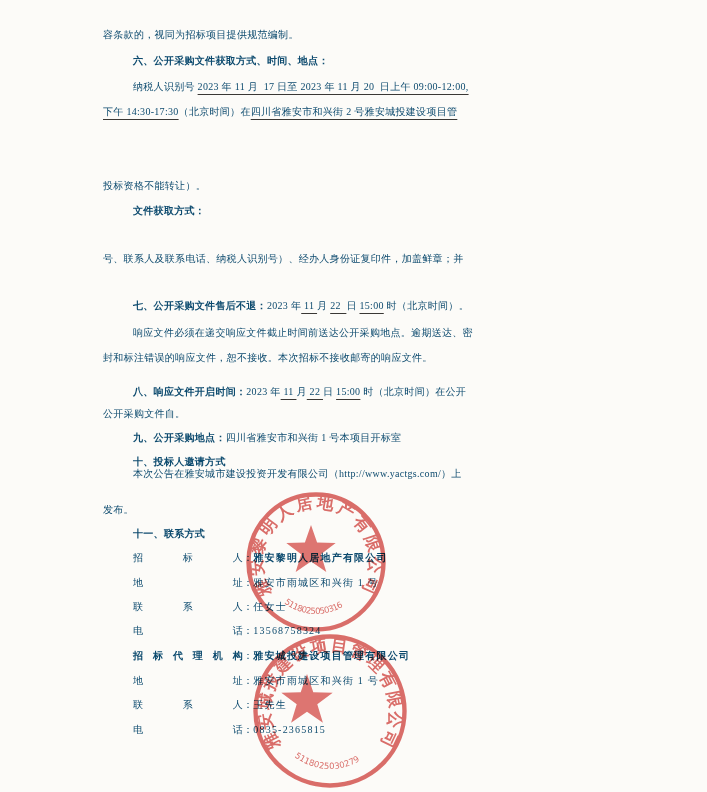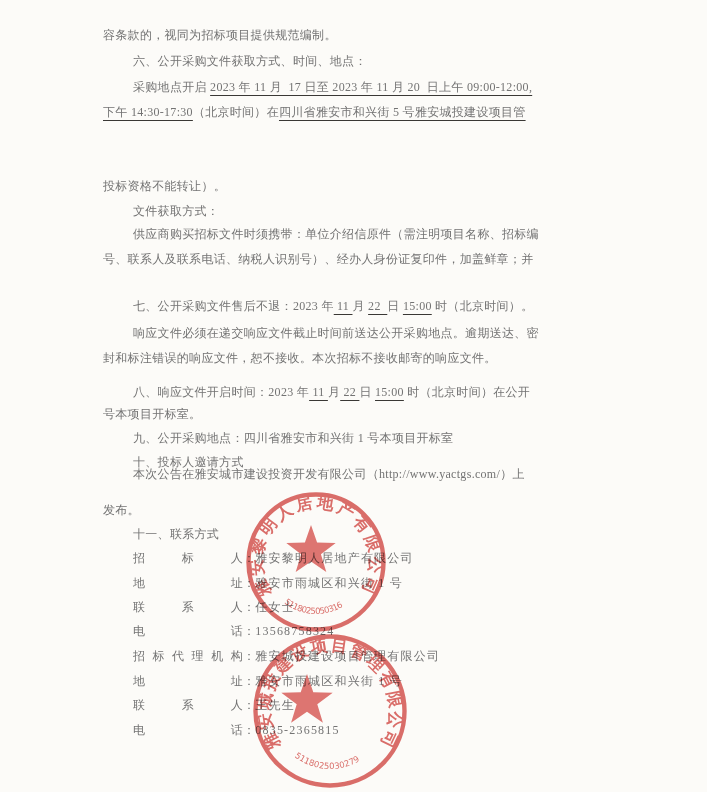--- a/index.html
+++ b/index.html
@@ -7,29 +7,29 @@
     position:relative;
     width:707px;height:792px;
     background:#fcfbf8;
     overflow:hidden;
     font-family:"Liberation Serif","DejaVu Serif",serif;
     color:#2e2c2a;
   }
   .ln{
     position:absolute;
     margin:0;
-    font-size:12px;
+    font-size:10px;
     line-height:20px;
     letter-spacing:0.3px;
     white-space:pre;
-    color:#737373;
+    color:#0c4a6e;
   }
   .flush{left:103px;}
   .indent{left:133px;}
-  .ln .b{font-weight:400;}
+  .ln .b{font-weight:700;}
   .ln .u{
     text-decoration:underline;
     text-underline-offset:4px;
     text-decoration-thickness:1.3px;
     text-decoration-color:#3a3835;
   }
   .jlabel{
     display:inline-flex;
     justify-content:space-between;
     width:110px;
@@ -52,31 +52,30 @@
     letter-spacing:1px;
   }
 </style>
 </head>
 <body>
 
 <div class="page">
 
   <p class="ln flush" style="top:25px"><span>容条款的，视同为招标项目提供规范编制。</span></p>
   <p class="ln indent" style="top:51px"><span class="b">六、公开采购文件获取方式、时间、地点：</span></p>
-  <p class="ln indent" style="top:77px"><span>采购地点开启 </span><span class="u">2023 年 11 月  17 日至 2023 年 11 月 20  日上午 09:00-12:00,</span></p>
-  <p class="ln flush" style="top:102px"><span class="u">下午 14:30-17:30</span><span>（北京时间）在</span><span class="u">四川省雅安市和兴街 5 号雅安城投建设项目管</span></p>
+  <p class="ln indent" style="top:77px"><span>纳税人识别号 </span><span class="u">2023 年 11 月  17 日至 2023 年 11 月 20  日上午 09:00-12:00,</span></p>
+  <p class="ln flush" style="top:102px"><span class="u">下午 14:30-17:30</span><span>（北京时间）在</span><span class="u">四川省雅安市和兴街 2 号雅安城投建设项目管</span></p>
   <p class="ln flush" style="top:176px"><span>投标资格不能转让）。</span></p>
   <p class="ln indent" style="top:201px"><span class="b">文件获取方式：</span></p>
-  <p class="ln indent" style="top:224px"><span>供应商购买招标文件时须携带：单位介绍信原件（需注明项目名称、招标编</span></p>
   <p class="ln flush" style="top:249px"><span>号、联系人及联系电话、纳税人识别号）、经办人身份证复印件，加盖鲜章；并</span></p>
   <p class="ln indent" style="top:296px"><span class="b">七、公开采购文件售后不退：</span><span>2023 年</span><span class="u"> 11 </span><span>月 </span><span class="u">22  </span><span>日 </span><span class="u">15:00</span><span> 时（北京时间）。</span></p>
   <p class="ln indent" style="top:323px"><span>响应文件必须在递交响应文件截止时间前送达公开采购地点。逾期送达、密</span></p>
   <p class="ln flush" style="top:348px"><span>封和标注错误的响应文件，恕不接收。本次招标不接收邮寄的响应文件。</span></p>
   <p class="ln indent" style="top:382px"><span class="b">八、响应文件开启时间：</span><span>2023 年</span><span class="u"> 11 </span><span>月</span><span class="u"> 22 </span><span>日 </span><span class="u">15:00</span><span> 时（北京时间）在公开</span></p>
-  <p class="ln flush" style="top:404px"><span>号本项目开标室。</span></p>
+  <p class="ln flush" style="top:404px"><span>公开采购文件自。</span></p>
   <p class="ln indent" style="top:428px"><span class="b">九、公开采购地点：</span><span>四川省雅安市和兴街 1 号本项目开标室</span></p>
   <p class="ln indent" style="top:452px"><span class="b">十、投标人邀请方式</span></p>
   <p class="ln indent" style="top:464px"><span>本次公告在雅安城市建设投资开发有限公司（http://www.yactgs.com/）上</span></p>
   <p class="ln flush" style="top:500px"><span>发布。</span></p>
   <p class="ln indent" style="top:524px"><span class="b">十一、联系方式</span></p>
   <p class="ln indent" style="top:548px"><span class="jlabel"><span>招</span><span>标</span><span>人</span></span><span>：</span><span class="b contact-val">雅安黎明人居地产有限公司</span></p>
   <p class="ln indent" style="top:573px"><span class="jlabel"><span>地</span><span>址</span></span><span>：</span><span class="contact-val">雅安市雨城区和兴街 1 号</span></p>
   <p class="ln indent" style="top:597px"><span class="jlabel"><span>联</span><span>系</span><span>人</span></span><span>：</span><span class="contact-val">任女士</span></p>
   <p class="ln indent" style="top:621px"><span class="jlabel"><span>电</span><span>话</span></span><span>：</span><span class="contact-val">13568758324</span></p>
   <p class="ln indent" style="top:646px"><span class="jlabel b"><span>招</span><span>标</span><span>代</span><span>理</span><span>机</span><span>构</span></span><span>：</span><span class="b contact-val">雅安城投建设项目管理有限公司</span></p>

